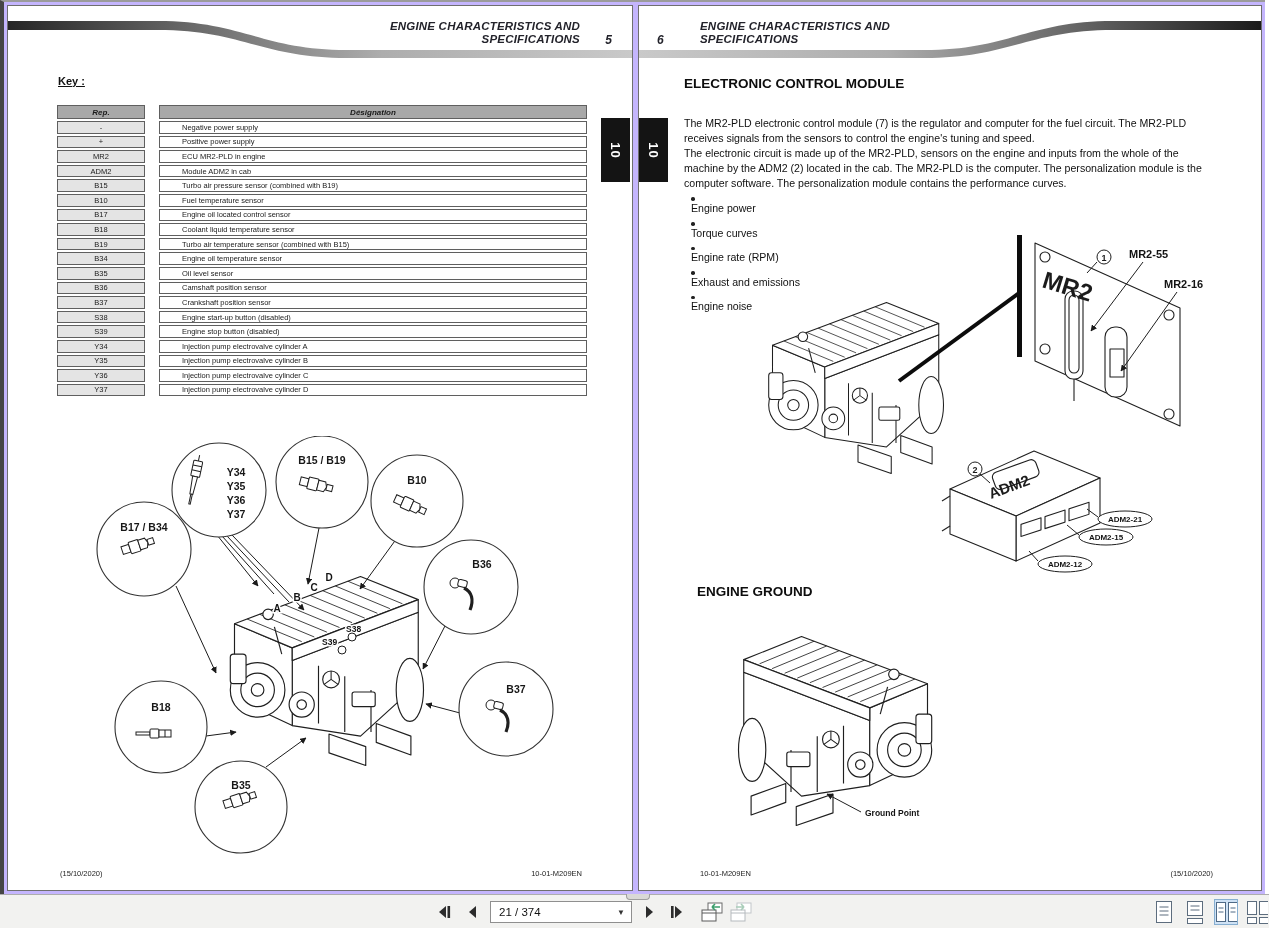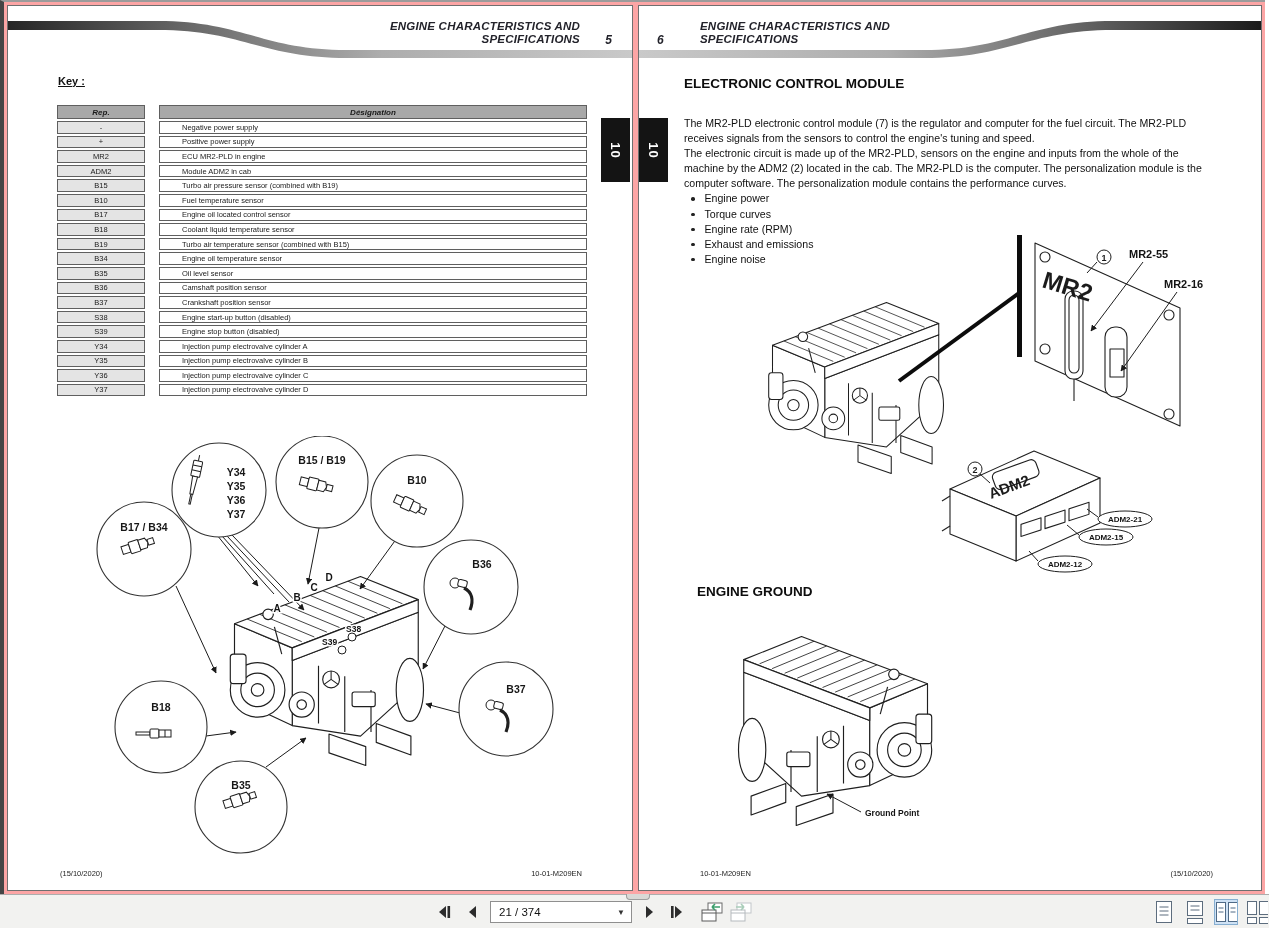--- a/index.html
+++ b/index.html
@@ -1,19 +1,19 @@
 <!DOCTYPE html>
 <html><head>
 <meta charset="utf-8">
 <style>
   html,body{margin:0;padding:0;background:#fff;}
   .stage{position:relative;width:1269px;height:928px;background:#fff;overflow:hidden;
          font-family:"Liberation Sans",sans-serif;color:#111;}
   
-  .doc-area{position:absolute;left:0;top:0;width:1265px;height:894px;background:#fca5a5;
+  .doc-area{position:absolute;left:0;top:0;width:1265px;height:894px;background:#c4b5fd;
             border-left:4px solid #454545;border-top:2px solid #9b9b9b;box-sizing:border-box;}
   .page{position:absolute;top:3px;width:626px;height:886px;background:#fff;
         border:1px solid #6f6f6f;box-sizing:border-box;}
   .page.left{left:3px;}
   .page.right{left:634px;width:624px;}
   
   .swoosh{position:absolute;top:14px;left:0;width:100%;height:46px;}
   .ptitle{position:absolute;top:14px;font-style:italic;font-weight:bold;font-size:11.5px;
           line-height:13px;color:#23232b;letter-spacing:.2px;white-space:pre-line;}
   .ptitle.tr{right:52px;text-align:right;}
@@ -38,21 +38,21 @@
   .khead .kcell{background:#a8a8a8;font-weight:bold;font-style:italic;font-size:8px;
                 justify-content:center;height:14px;padding-left:0;}
   
   .pfooter{position:absolute;bottom:12px;font-size:7.5px;color:#222;}
   .pfooter.fl-left{left:52px;} .pfooter.fl-right{right:50px;}
   .pfooter.fr-left{left:61px;} .pfooter.fr-right{right:48px;}
   
   .ecm-heading{position:absolute;top:70px;left:45px;font-weight:bold;font-size:13.5px;color:#0d0d0d;}
   .ecm-text{position:absolute;top:110px;left:45px;width:537px;font-size:10.6px;line-height:15.1px;color:#101010;}
   .ecm-text p{margin:0;}
-  .bullet-row{display:flex;align-items:flex-start;padding-left:7px;line-height:15.1px;}
+  .bullet-row{display:flex;align-items:flex-start;padding-left:7px;line-height:15.1px;flex-direction:column;}
   .bdot{width:3.5px;height:3.5px;background:#222;border-radius:50%;margin:6px 10px 0 0;flex:none;}
   .ground-heading{position:absolute;top:578px;left:58px;font-weight:bold;font-size:13.5px;color:#0d0d0d;}
   .diagram{position:absolute;}
   
   .toolbar{position:absolute;left:0;top:894px;width:1269px;height:34px;background:#f2f2f0;
            border-top:1px solid #adadad;box-sizing:border-box;}
   .notch{position:absolute;left:626px;top:-1px;width:24px;height:6px;background:#d9d9d6;
          border:1px solid #9e9e9e;border-top:none;border-radius:0 0 4px 4px;box-sizing:border-box;}
   .nav{position:absolute;left:432px;top:4px;display:flex;align-items:center;gap:5px;height:26px;}
   .tbtn{width:24px;height:24px;display:flex;align-items:center;justify-content:center;cursor:pointer;}

